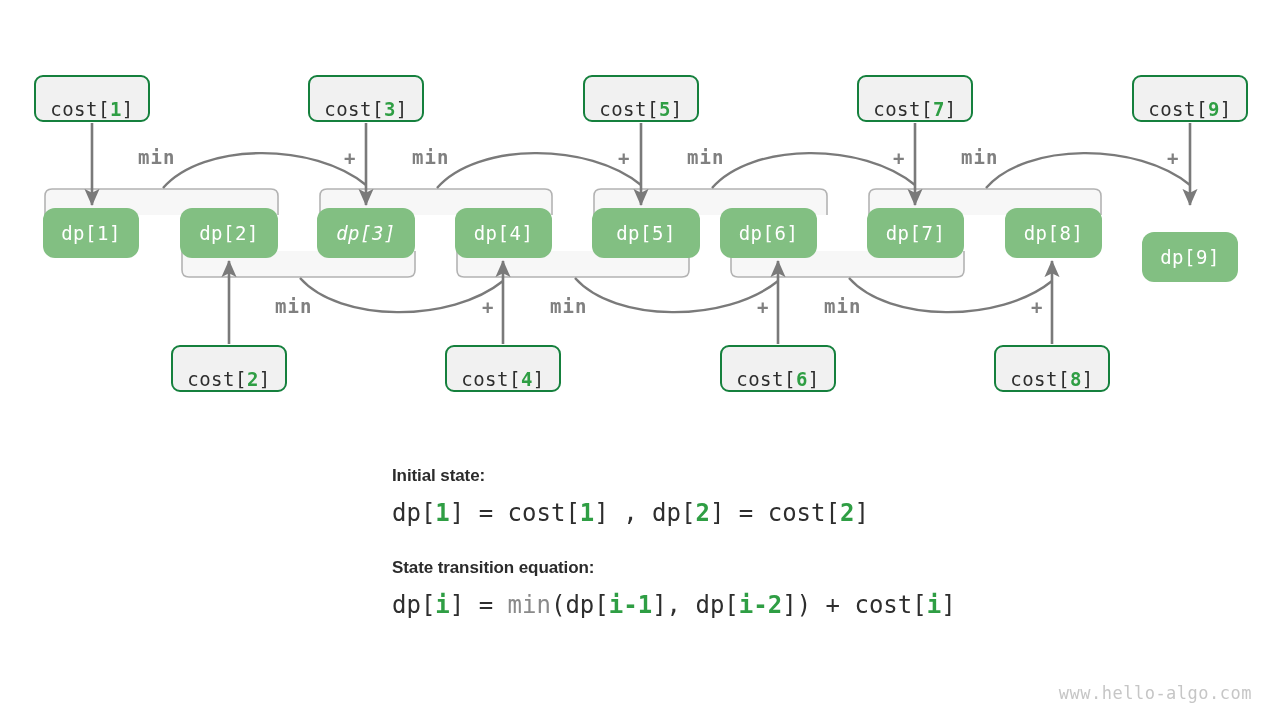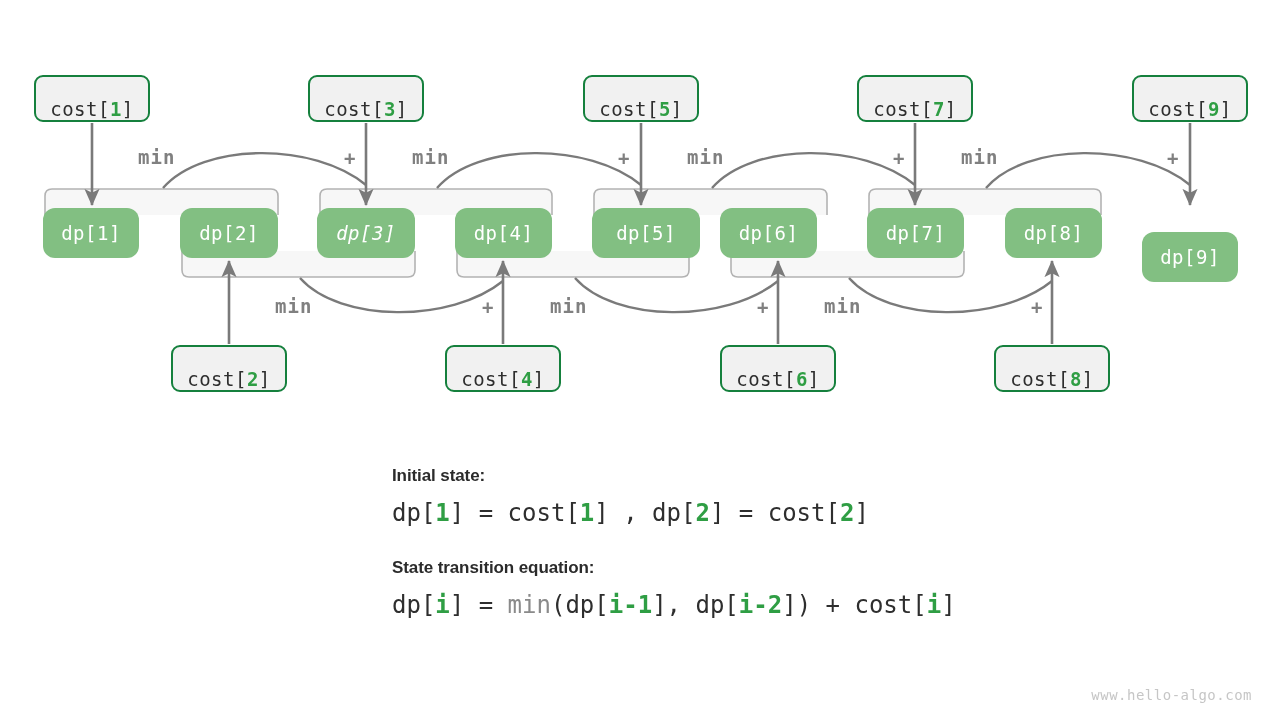--- a/index.html
+++ b/index.html
@@ -97,21 +97,21 @@
   }
   .tb-eq.last { margin-bottom: 16px; }
   .fn { color: #8a8a8a; }
 
   
   .watermark {
     position: absolute;
     right: 28px;
     bottom: 17px;
     font-family: "DejaVu Sans Mono", "Liberation Mono", monospace;
-    font-size: 14px;
+    font-size: 17px;
     color: #c6c6c6;
     letter-spacing: 0.5px;
   }
 </style>
 </head>
 <body>
 
 <div id="canvas">
 
   <svg id="svg-layer" viewBox="0 0 1280 720" xmlns="http://www.w3.org/2000/svg">

